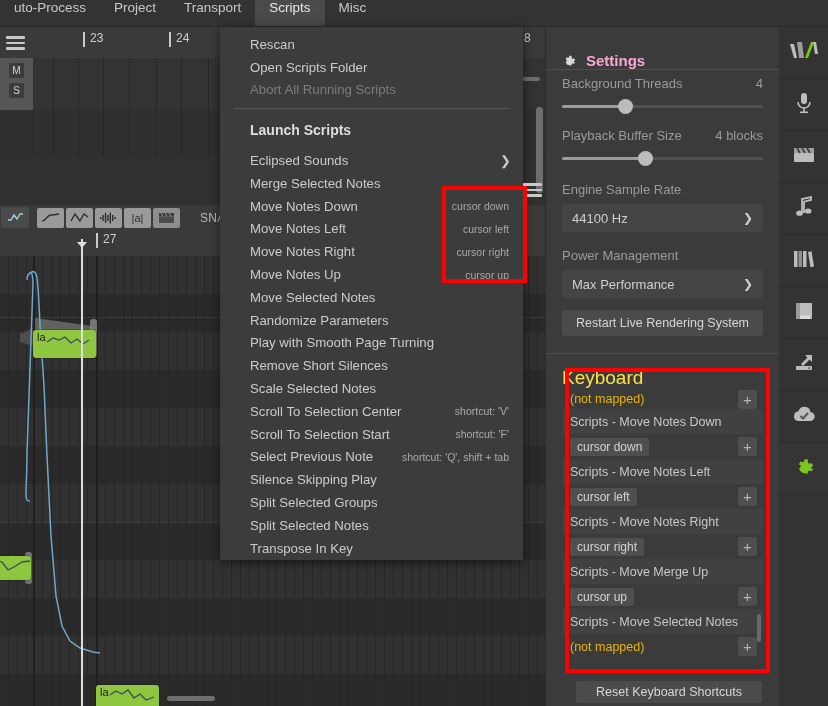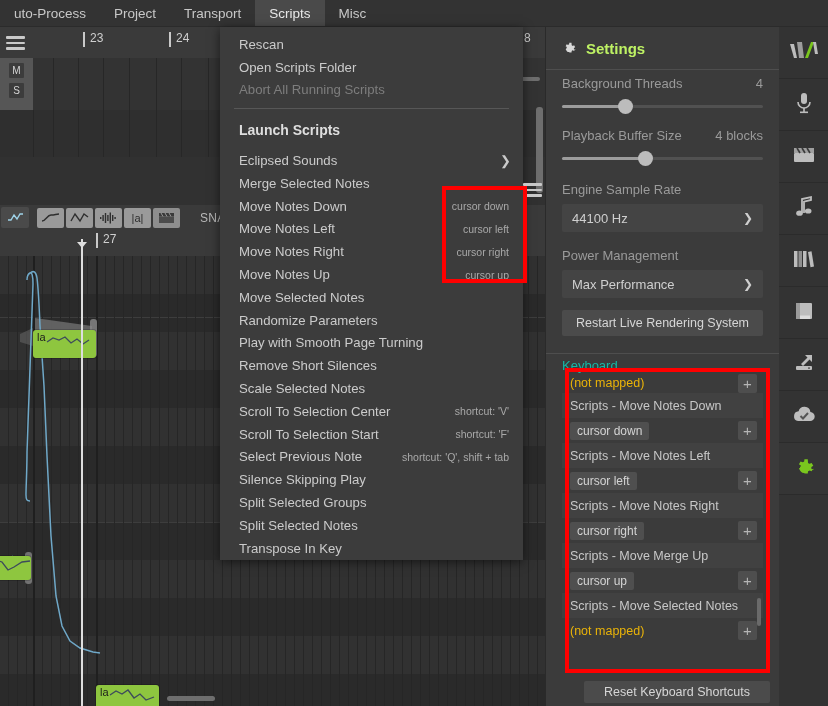--- a/index.html
+++ b/index.html
@@ -12,21 +12,21 @@
   }
   .app { position: relative; width: 828px; height: 706px; background: #2e2e2e; }
 
   
   .menubar {
     position: absolute; left: 0; top: 0; width: 828px; height: 27px;
     background: #333333; display: flex; align-items: stretch;
     border-bottom: 1px solid #2b2b2b;
   }
   .menubar-item {
-    display: flex; align-items: center; padding: 0 14px;
+    display: flex; padding: 0 14px;
     font-size: 13.5px; color: #c8c8c8; white-space: nowrap;
   }
   .menubar-item.active { background: #4a4a4a; color: #e8e8e8; }
 
   
   .editor { position: absolute; left: 0; top: 27px; width: 545px; height: 679px; background: #313131; }
 
   .ruler-top {
     position: absolute; left: 0; top: 0; width: 545px; height: 31px; background: #3a3a3a;
   }
@@ -91,42 +91,42 @@
   .wave { position: absolute; }
 
   
   .dropdown {
     position: absolute; left: 220px; top: 27px; width: 303px; height: 533px;
     background: #3c3c3c; box-shadow: 0 2px 10px rgba(0,0,0,.55); z-index: 40;
     padding-top: 6px;
   }
   .menurow {
     position: relative; height: 22.8px; display: flex; align-items: center;
-    padding-left: 19px; font-size: 13.2px; color: #cbcbcb; white-space: nowrap;
+    padding-left: 30px; font-size: 13.2px; color: #cbcbcb; white-space: nowrap;
   }
   .menurow.disabled { color: #7d7d7d; }
   .menurow.header { color: #dedede; font-size: 14px; font-weight: bold; }
   .menurow .sc {
     position: absolute; right: 14px; font-size: 10.5px; color: #a9a9a9;
   }
   .menurow .chev { position: absolute; right: 12px; font-size: 13px; color: #cacaca; }
   .menusep { height: 1px; background: #575757; margin: 7px 14px 9px 14px; }
   .menugap { height: 8px; }
 
   
   .redbox { position: absolute; border: 4px solid #ff0000; z-index: 60; pointer-events: none; }
 
   
   .settings {
     position: absolute; left: 545px; top: 27px; width: 234px; height: 679px; background: #3b3b3b;
     border-left: 1px solid #2a2a2a;
   }
   .settings-title {
-    display: flex; align-items: center; height: 42px; padding-left: 15px;
-    font-size: 15px; font-weight: bold; color: #bef264;
+    display: flex; align-items: flex-end; height: 42px; padding-left: 15px;
+    font-size: 15px; font-weight: bold; color: #f9a8d4;
   }
   .settings-title .gear { margin-right: 9px; display: flex; }
   .settings-sep { height: 1px; background: #4e4e4e; }
   .sbody { padding: 0 16px; }
   .srow { display: flex; justify-content: space-between; align-items: baseline; }
   .slabel { font-size: 13px; color: #9a9a9a; }
   .svalue { font-size: 13px; color: #9a9a9a; }
   .slider { position: relative; height: 16px; margin-top: 7px; }
   .slider .track { position: absolute; left: 0; right: 0; top: 7px; height: 3px; background: #515151; border-radius: 2px; }
   .slider .fill { position: absolute; left: 0; top: 7px; height: 3px; background: #9c9c9c; border-radius: 2px; }
@@ -137,21 +137,21 @@
   .sgrouplabel { font-size: 13px; color: #9a9a9a; margin-top: 16px; }
   .dropsel {
     position: relative; height: 28px; margin-top: 7px; background: #444444; border-radius: 2px;
     display: flex; align-items: center; padding-left: 10px; font-size: 13px; color: #cfcfcf;
   }
   .dropsel .chev { position: absolute; right: 10px; color: #cfcfcf; font-size: 12px; }
   .pbtn {
     height: 26px; margin-top: 12px; background: #4b4b4b; border-radius: 2px;
     display: flex; align-items: center; justify-content: center; font-size: 12.5px; color: #d6d6d6;
   }
-  .section-h { font-size: 13px; color: #14b8a6; margin-top: 4px; }
+  .section-h { font-size: 19px; color: #fde047; margin-top: 13px; }
 
   .shortcuts-label { font-size: 13px; color: #9a9a9a; padding: 5px 0 3px 4px; }
   .sclist { position: relative; background: #3b3b3b; overflow: hidden; }
   .scrow {
     position: relative; display: flex; align-items: center; justify-content: space-between;
     height: 25px; padding: 0 6px 0 8px;
   }
   .scrow.alt { background: #414141; }
   .scname { font-size: 12.5px; color: #c8c8c8; }
   .scnone { font-size: 12.5px; color: #eab308; }
@@ -611,21 +611,21 @@
         </div>
         <div class="scrow">
           <span class="scnone">(not mapped)</span>
           <span class="plusbtn">+</span>
         </div>
 
         <div class="sc-scroll" style="top:225px; height:28px;"></div>
       </div>
     </div>
 
-    <div class="resetbtn" style="left:38px; top:654px; position:absolute;">Reset Keyboard Shortcuts</div>
+    <div class="resetbtn" style="left:30px; top:654px; position:absolute;">Reset Keyboard Shortcuts</div>
   </div>
 
   <div class="rail">
     <div class="railbtn">
       <span>
         <svg width="30" height="22" viewBox="0 0 30 22">
           <polygon points="1,4 5,4 8,18 5,18" fill="#bdbdbd"></polygon>
           <polygon points="8,2 13,2 15,18 10,18" fill="#9c9c9c"></polygon>
           <polygon points="16,18 22,2 25,2 19,18" fill="#7ac61e"></polygon>
           <polygon points="24,2 27,2 29,14 26,14" fill="#bdbdbd"></polygon>

